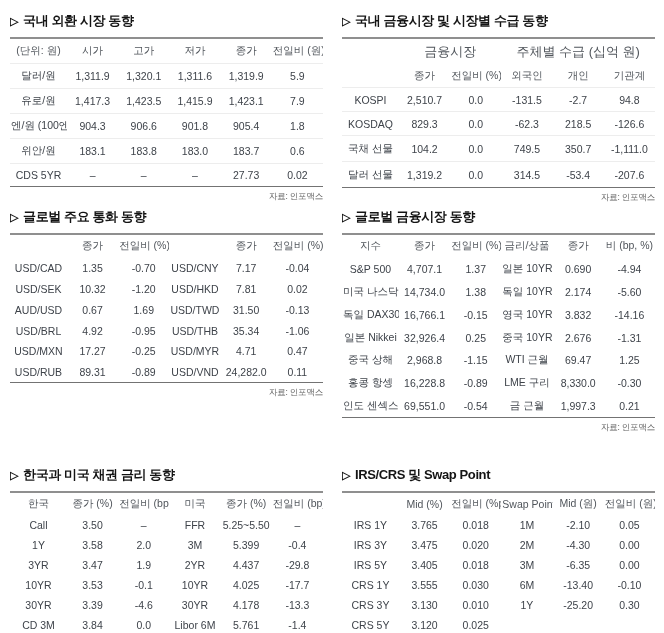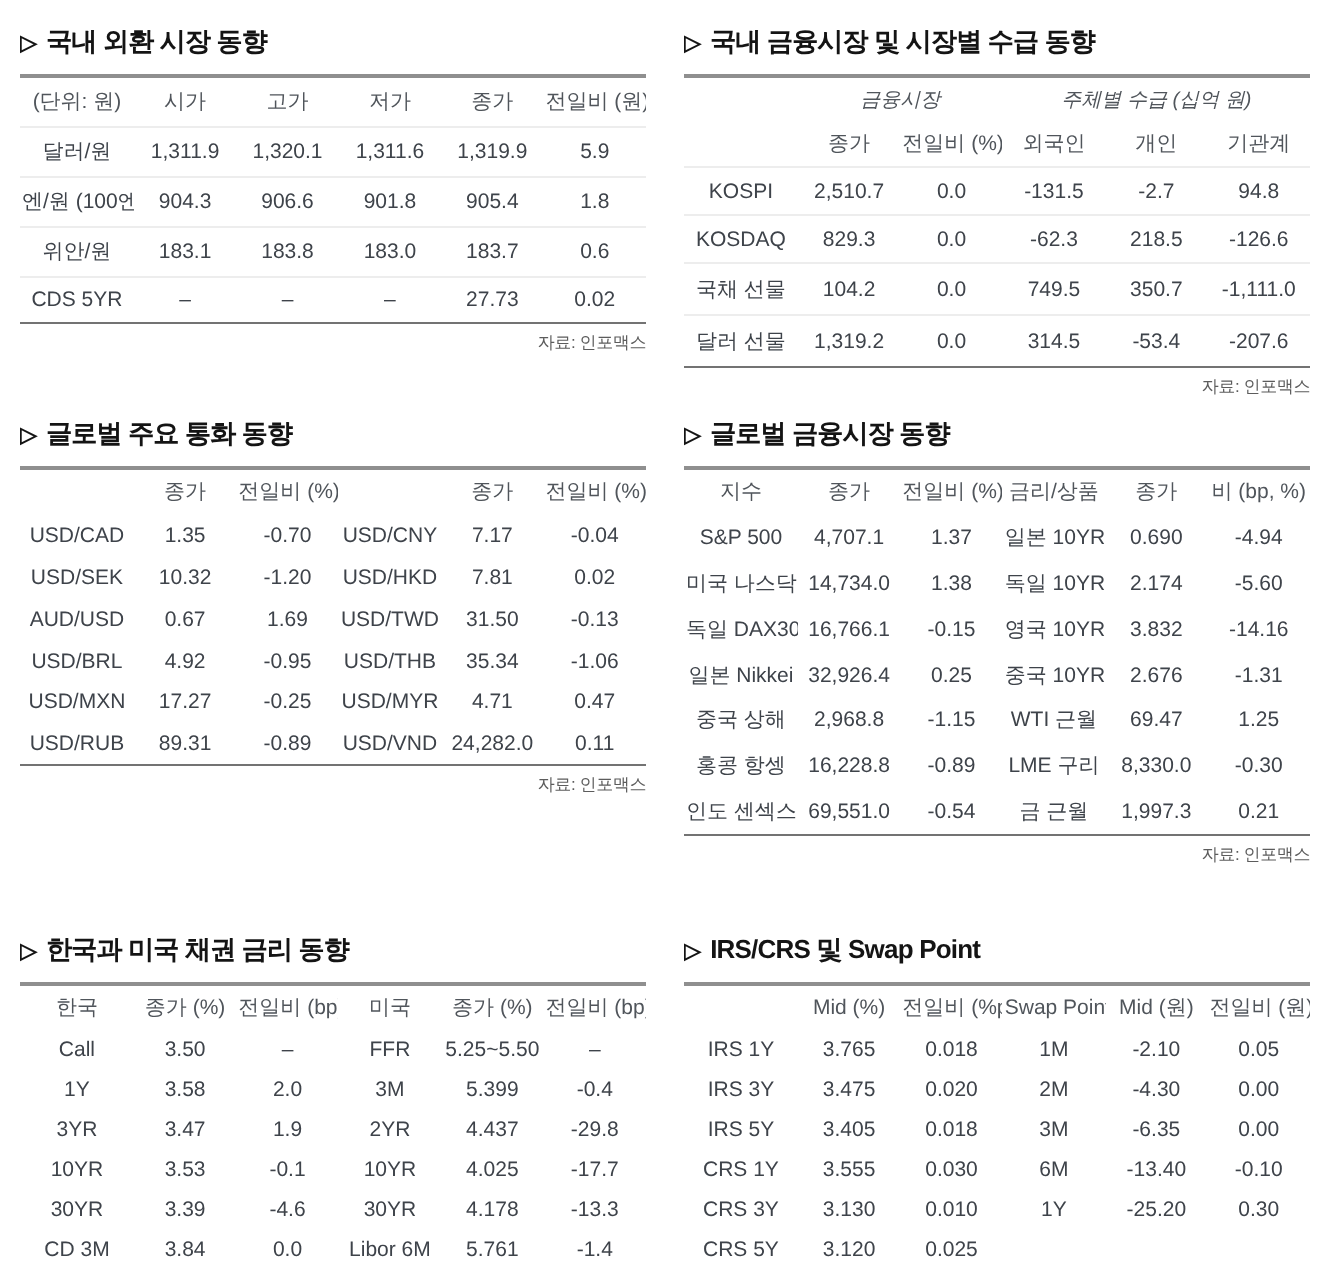--- a/index.html
+++ b/index.html
@@ -39,21 +39,21 @@
   col.c0 { width: 18.2%; }
   col.cn { width: 16.36%; }
   th, td {
     text-align: center;
     font-weight: normal;
     white-space: nowrap;
     overflow: hidden;
   }
   th { font-size: 10.5px; color: #50555b; }
   td { font-size: 10.5px; color: #3e434a; }
-  .group-th { font-size: 10px; color: #50555b; font-style: italic; }
+  .group-th { font-size: 13px; color: #50555b; }
   
   .t0 th, .t0 td { padding: 5px 1px; }
   .t1 thead th { padding: 4px 1px; }
   .t1 tbody td { padding: 5.5px 1px; }
   .t2 th, .t2 td, .t3 th, .t3 td { padding: 4.4px 1px; }
   .t4 th, .t4 td, .t5 th, .t5 td { padding: 4px 1px; }
   
   .t0 thead th, .t1 thead tr:last-child th { border-bottom: 1px solid #ededed; }
   .t0 tbody tr + tr td, .t1 tbody tr + tr td { border-top: 1px solid #ededed; }
   .source {
@@ -93,20 +93,28 @@
         <tbody>
           <tr>
             <td>달러/원</td>
             <td>1,311.9</td>
             <td>1,320.1</td>
             <td>1,311.6</td>
             <td>1,319.9</td>
             <td>5.9</td>
           </tr>
           <tr>
+            <td>유로/원</td>
+            <td>1,417.3</td>
+            <td>1,423.5</td>
+            <td>1,415.9</td>
+            <td>1,423.1</td>
+            <td>7.9</td>
+          </tr>
+          <tr>
             <td>엔/원 (100엔)</td>
             <td>904.3</td>
             <td>906.6</td>
             <td>901.8</td>
             <td>905.4</td>
             <td>1.8</td>
           </tr>
           <tr>
             <td>위안/원</td>
             <td>183.1</td>

